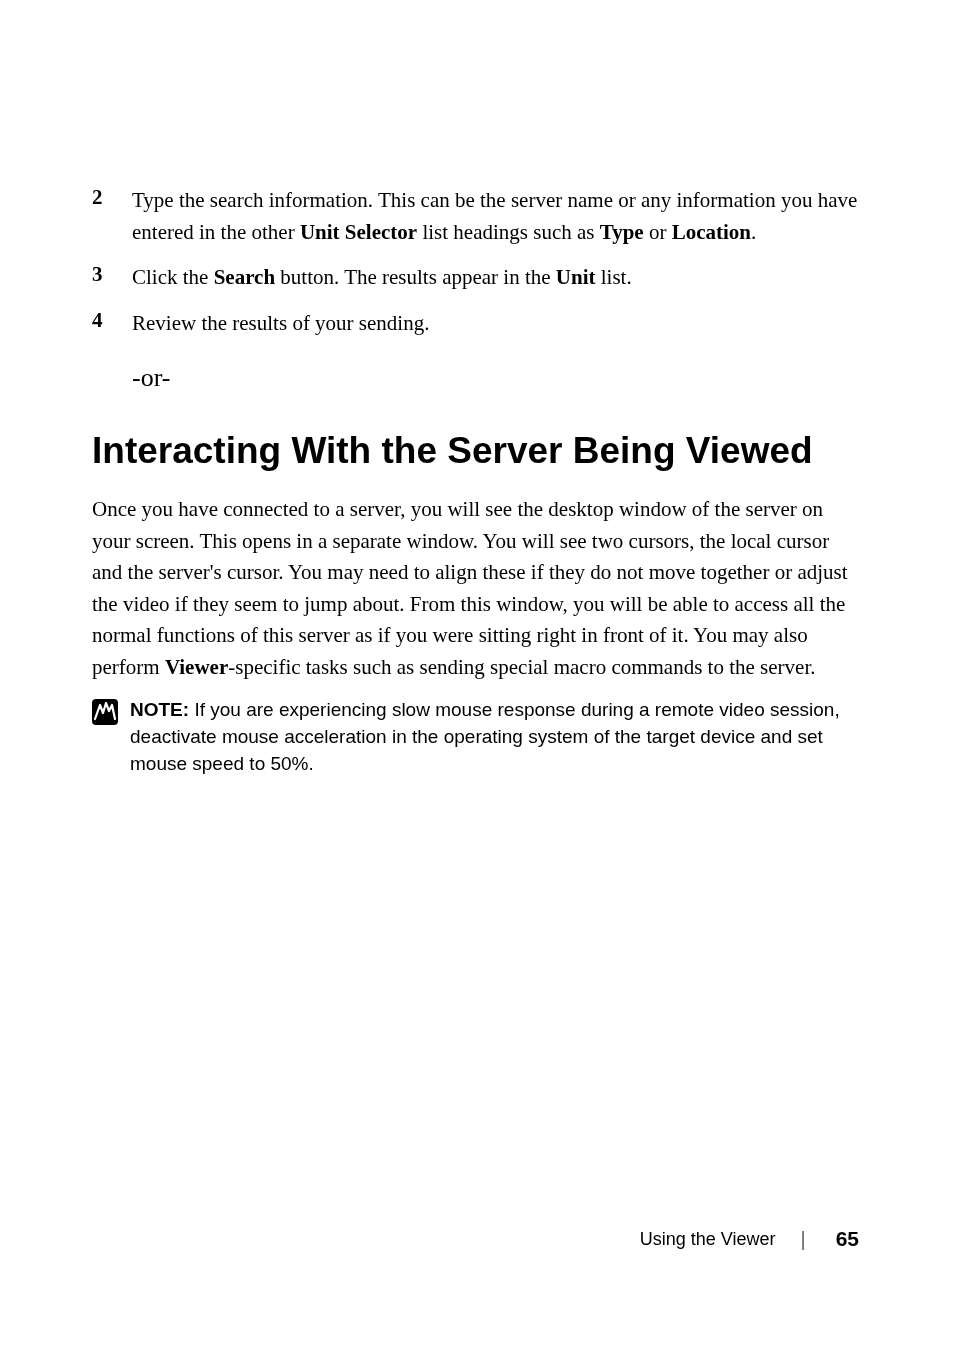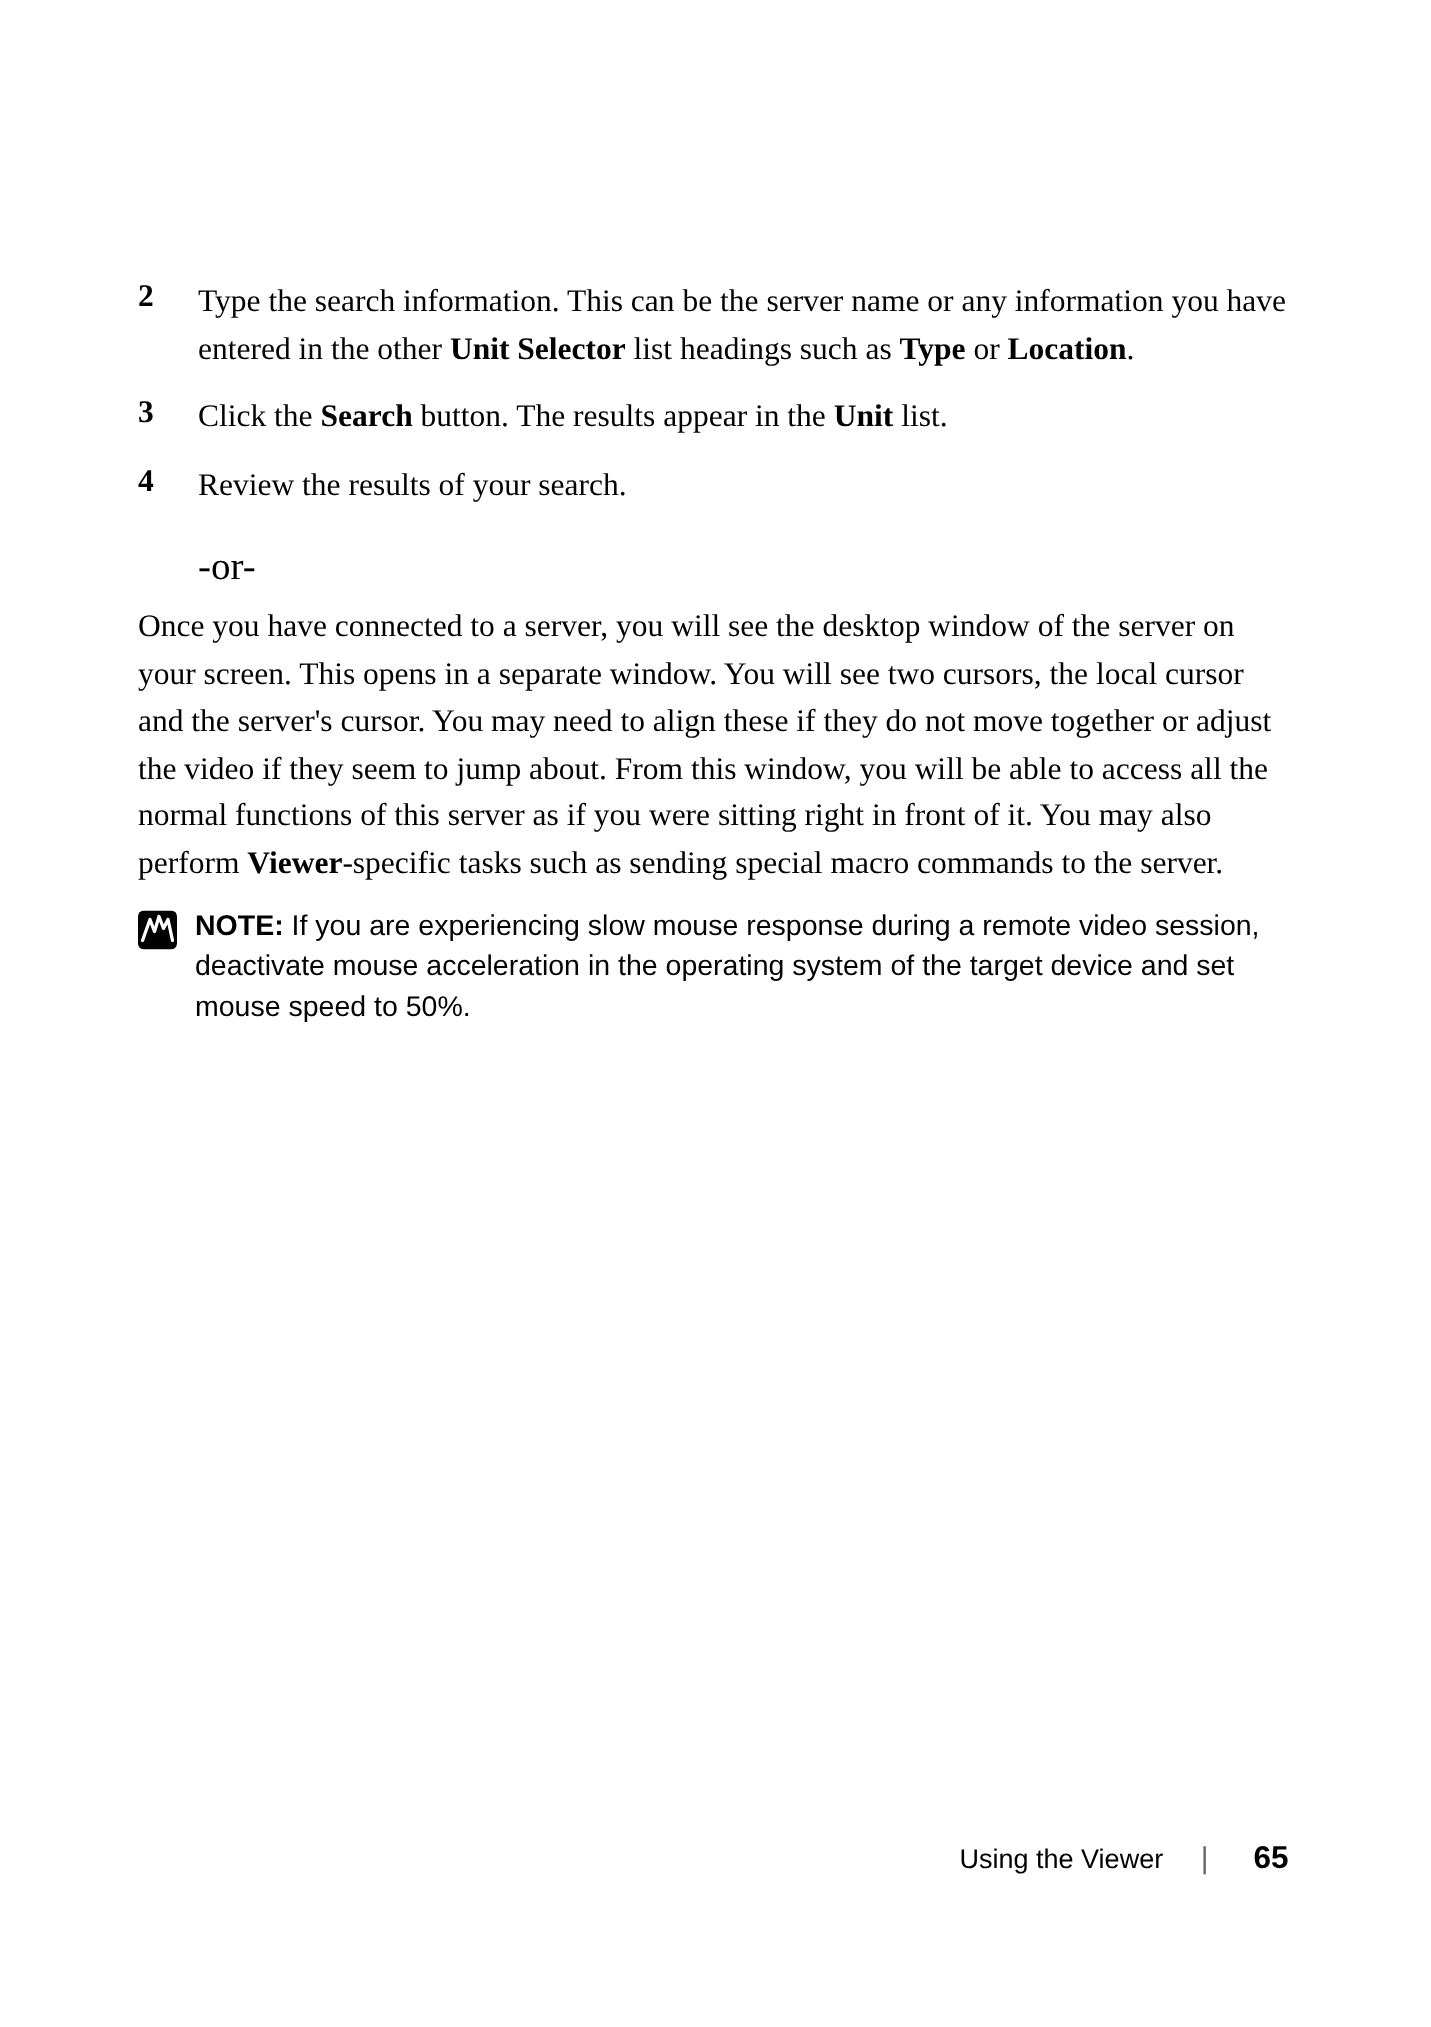--- a/index.html
+++ b/index.html
@@ -120,25 +120,26 @@
 
   <div class="step-item">
     <div class="step-number">3</div>
     <div class="step-text">
       <span>Click the </span><span class="bold">Search</span><span> button. The results appear in the </span><span class="bold">Unit</span><span> list.</span>
     </div>
   </div>
 
   <div class="step-item">
     <div class="step-number">4</div>
-    <div class="step-text">Review the results of your search.</div>
+    <div class="step-text">Review the results of your sending.</div>
   </div>
 
   <div class="sub-text">-or-</div>
 
+  <h1 class="heading">Interacting With the Server Being Viewed</h1>
 
   <p class="body-para">
     <span>Once you have connected to a server, you will see the desktop window of the server on your screen. This opens in a separate window. You will see two cursors, the local cursor and the server's cursor. You may need to align these if they do not move together or adjust the video if they seem to jump about. From this window, you will be able to access all the normal functions of this server as if you were sitting right in front of it. You may also perform </span><span class="bold">Viewer</span><span>-specific tasks such as sending special macro commands to the server.</span>
   </p>
 
   <div class="note-block">
     <div class="note-icon">
       <svg viewBox="0 0 26 26" width="26" height="26">
         <rect x="0" y="0" width="26" height="26" rx="4" fill="#000000"></rect>
         <path d="M 3 20 L 8 6 L 11 14 L 14 4 L 17 12 L 20 6 L 23 20" stroke="#ffffff" stroke-width="2.2" fill="none" stroke-linecap="round" stroke-linejoin="round"></path>

